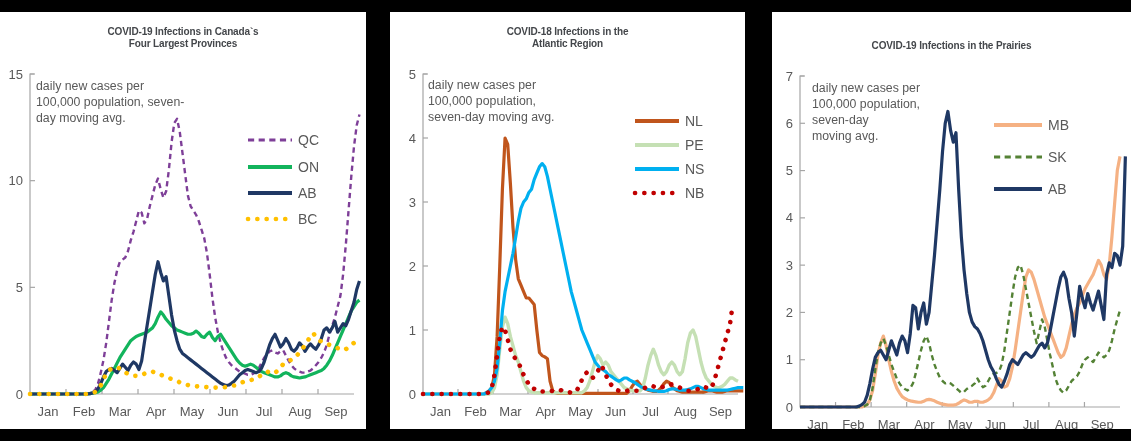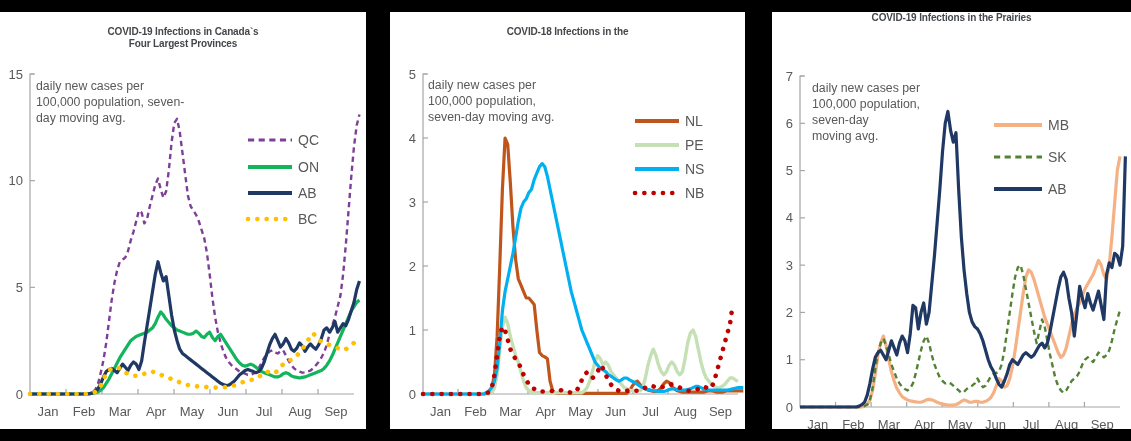--- a/index.html
+++ b/index.html
@@ -7,21 +7,21 @@
        font-family:"Liberation Sans","DejaVu Sans",sans-serif;}
   #root{position:relative;width:1131px;height:441px;background:#000;}
   .panel{position:absolute;top:12px;height:417px;background:#ffffff;overflow:hidden;}
   #panel-0{left:0px;width:366px;}
   #panel-1{left:390px;width:355px;}
   #panel-2{left:772px;width:359px;}
   .chart-title{
      text-align:center;font-weight:bold;font-size:10px;color:#44474b;
      line-height:1.17;letter-spacing:-0.15px;margin:0;padding-top:14px;
   }
-  #panel-2 .chart-title{padding-top:0;}
+  #panel-2 .chart-title{padding-top:28px;}
   .svgwrap{position:absolute;left:0;top:0;width:100%;height:100%;}
   svg{display:block;}
   .tick-lbl{font-size:13px;fill:#595959;font-family:"Liberation Sans",sans-serif;}
   .sub-lbl{font-size:12.3px;fill:#595959;font-family:"Liberation Sans",sans-serif;}
   .leg-lbl{font-size:14px;fill:#595959;font-family:"Liberation Sans",sans-serif;}
 </style>
 </head>
 <body>
 
 <div id="root">
@@ -73,20 +73,21 @@
           <text x="298" y="186" class="leg-lbl">AB</text>
           <line x1="248" y1="207" x2="292" y2="207" stroke="#FFC000" stroke-width="4.6" stroke-linecap="round" stroke-dasharray="0.1,9.2"></line>
           <text x="298" y="212" class="leg-lbl">BC</text>
         </svg>
       </div>
   </div>
 
   <div class="panel" id="panel-1">
     <div class="chart-title">
       <div>COVID-18 Infections in the</div>
+      <div>Atlantic Region</div>
     </div>
     <div class="svgwrap">
         <svg width="355" height="417" viewBox="0 0 355 417">
           <path d="M 37 62 L 33 62 L 33 382 L 348 382" fill="none" stroke="#a6a6a6" stroke-width="1.2"></path>
           <text x="26" y="386.5" text-anchor="end" class="tick-lbl">0</text>
           <line x1="33" y1="318" x2="38" y2="318" stroke="#a6a6a6" stroke-width="1.2"></line>
           <text x="26" y="322.5" text-anchor="end" class="tick-lbl">1</text>
           <line x1="33" y1="254" x2="38" y2="254" stroke="#a6a6a6" stroke-width="1.2"></line>
           <text x="26" y="258.5" text-anchor="end" class="tick-lbl">2</text>
           <line x1="33" y1="190" x2="38" y2="190" stroke="#a6a6a6" stroke-width="1.2"></line>

